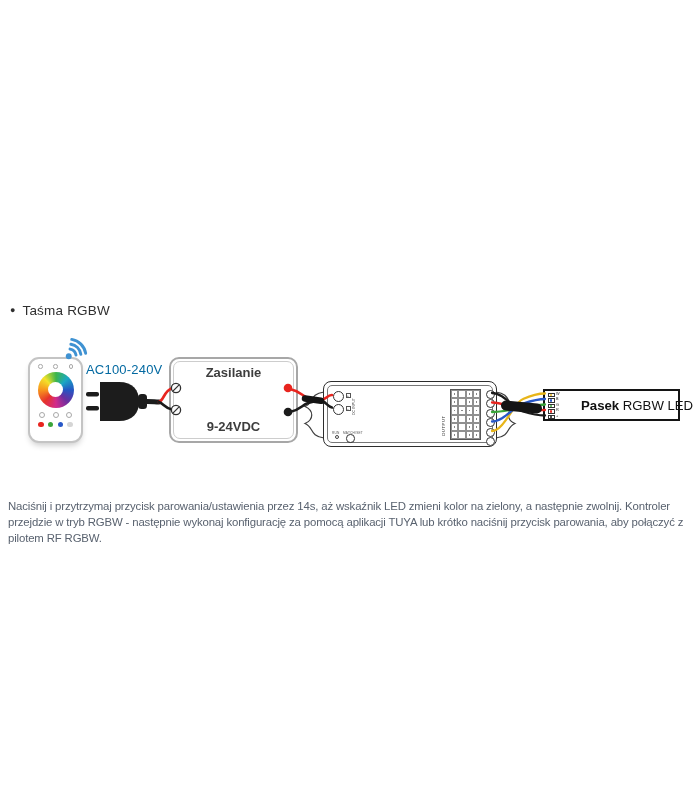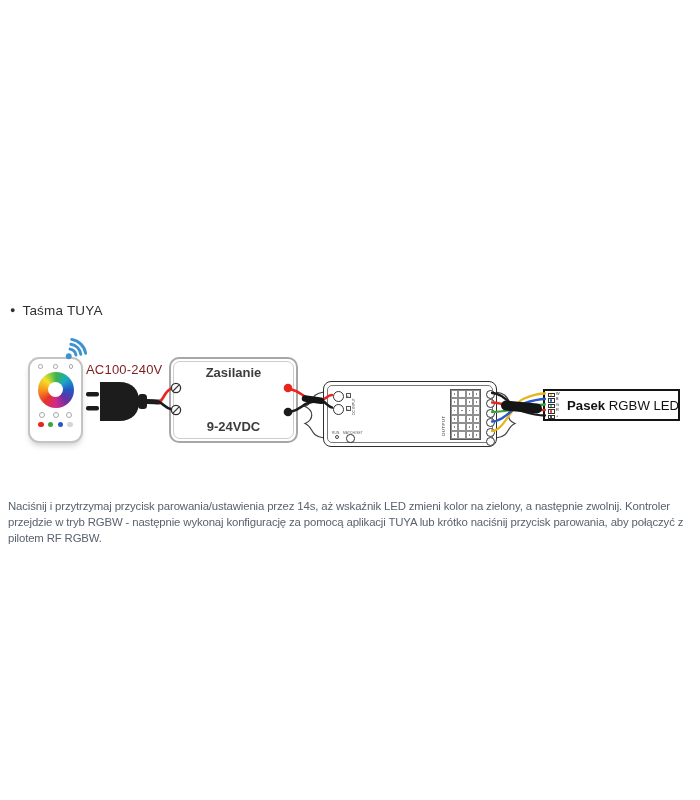--- a/index.html
+++ b/index.html
@@ -21,21 +21,21 @@
   .r-wheel{position:relative;width:36px;height:36px;border-radius:50%;margin:3px auto 0 auto;
            background:conic-gradient(from 0deg,#3db54a,#1ba8c4,#2456c3,#6b2fa0,#d12a8c,#e6332a,#f7941d,#f3e22a,#3db54a);}
   .r-wheel::after{content:"";position:absolute;inset:10.5px;background:#fff;border-radius:50%;}
   .r-btns{display:flex;justify-content:space-between;padding:4px 9px 0 9px;}
   .rbtn{width:6px;height:6px;border:1px solid #a8a8a8;border-radius:50%;box-sizing:border-box;}
   .r-dots{display:flex;justify-content:space-between;padding:4px 8px 0 8px;}
   .rdot{width:5.5px;height:5.5px;border-radius:50%;}
   
   .rf{position:absolute;left:62px;top:333px;width:27px;height:27px;z-index:1;}
   
-  .ac-label{position:absolute;left:86px;top:362px;font-size:13px;letter-spacing:.2px;color:#7f1d1d;z-index:1;}
+  .ac-label{position:absolute;left:86px;top:362px;font-size:13px;letter-spacing:.2px;color:#0369a1;z-index:1;}
   
   .psu{position:absolute;left:169px;top:357px;width:129px;height:86px;box-sizing:border-box;
        border:2.5px solid #a7a7a7;border-radius:10px;background:#fff;z-index:1;}
   .psu-inner{position:absolute;inset:2px;border:1px solid #cdcdcd;border-radius:7px;}
   .psu-text{position:absolute;inset:0;display:flex;flex-direction:column;align-items:center;justify-content:center;
             font-size:13px;font-weight:700;color:#3d3d3d;line-height:1.3;gap:37px;}
   
   .controller{position:absolute;left:323px;top:381px;width:174px;height:66px;box-sizing:border-box;
               border:1.6px solid #2e2e2e;border-radius:8px;background:#fff;z-index:1;}
   .ctl-inner{position:absolute;inset:3px;border:1px solid #777;border-radius:5px;}
@@ -54,34 +54,34 @@
   .inp-label{left:28px;top:9px;height:24px;font-size:3.6px;}
   .term{position:absolute;left:162px;width:9px;height:9px;border:1.2px solid #333;border-radius:50%;box-sizing:border-box;background:#fff;}
   
   .strip{position:absolute;left:543px;top:389px;width:137px;height:32px;box-sizing:border-box;
          border:2px solid #141414;background:#fff;z-index:1;display:flex;align-items:center;}
   .pads{position:absolute;left:2.5px;top:1.5px;display:flex;flex-direction:column;gap:.7px;}
   .pad-row{display:flex;align-items:center;height:4.8px;}
   .pad-sq{width:7px;height:4.6px;border:.7px solid #333;box-sizing:border-box;display:flex;align-items:center;justify-content:center;}
   .pad-dot{width:2.6px;height:2.6px;border-radius:50%;}
   .pad-label{font-size:3.8px;color:#222;margin-left:1.5px;line-height:1;}
-  .strip-label{margin-left:22px;font-size:13.2px;color:#111;white-space:nowrap;}
+  .strip-label{margin-left:36px;font-size:13.2px;color:#111;white-space:nowrap;}
   .strip-label b{font-weight:700;}
   
   .instructions{position:absolute;left:8px;top:452px;width:691px;font-size:11.4px;line-height:16.2px;
                 letter-spacing:-.15px;color:#59626f;}
 </style>
 </head>
 <body>
 
 <div class="canvas">
 
   <div class="heading">
     <span class="bullet">●</span>
-    <span class="hlabel">Taśma TUYA</span>
+    <span class="hlabel">Taśma RGBW</span>
   </div>
 
   <svg class="underlay" viewBox="0 0 700 140">
     <path d="M324,62 C309,64 314,73 305,76.5 C314,80.5 314,89.5 305,93.5 C314,97 309,106 324,108 Z" fill="#ffffff" stroke="#3f3f3f" stroke-width="1.2"></path>
     <path d="M496,62 C511,64 506,73 515,76.5 C506,80.5 506,89.5 515,93.5 C506,97 511,106 496,108 Z" fill="#ffffff" stroke="#3f3f3f" stroke-width="1.2"></path>
   </svg>
 
   <div class="remote">
     <div class="r-top">
       <span class="rico"></span>

